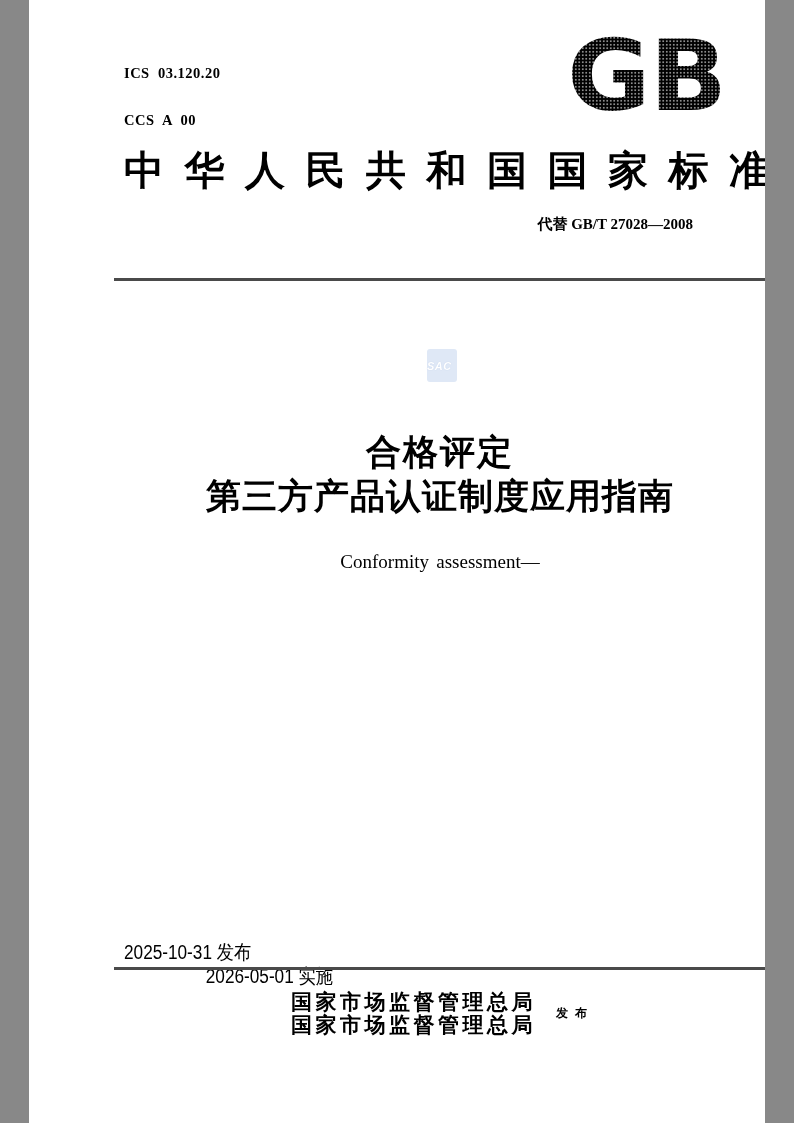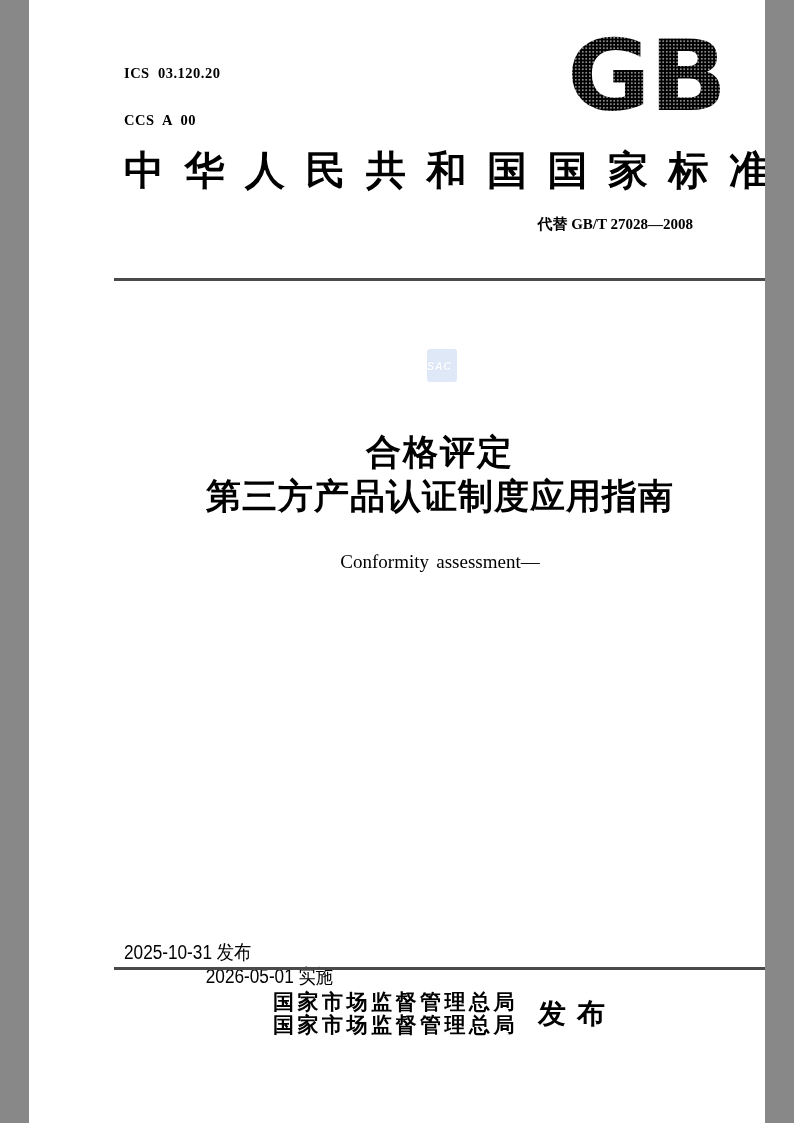--- a/index.html
+++ b/index.html
@@ -174,21 +174,21 @@
     justify-content: center;
   }
   .issuers {
     font-size: 21px;
     font-weight: bold;
     line-height: 22.5px;
     letter-spacing: 3.5px;
     white-space: nowrap;
   }
   .publish {
-    font-size: 28px;
+    font-size: 12px;
     font-weight: bold;
     margin-left: 20px;
     letter-spacing: 2px;
     white-space: pre;
   }
 </style>
 </head>
 <body>
 
 <div class="page">

